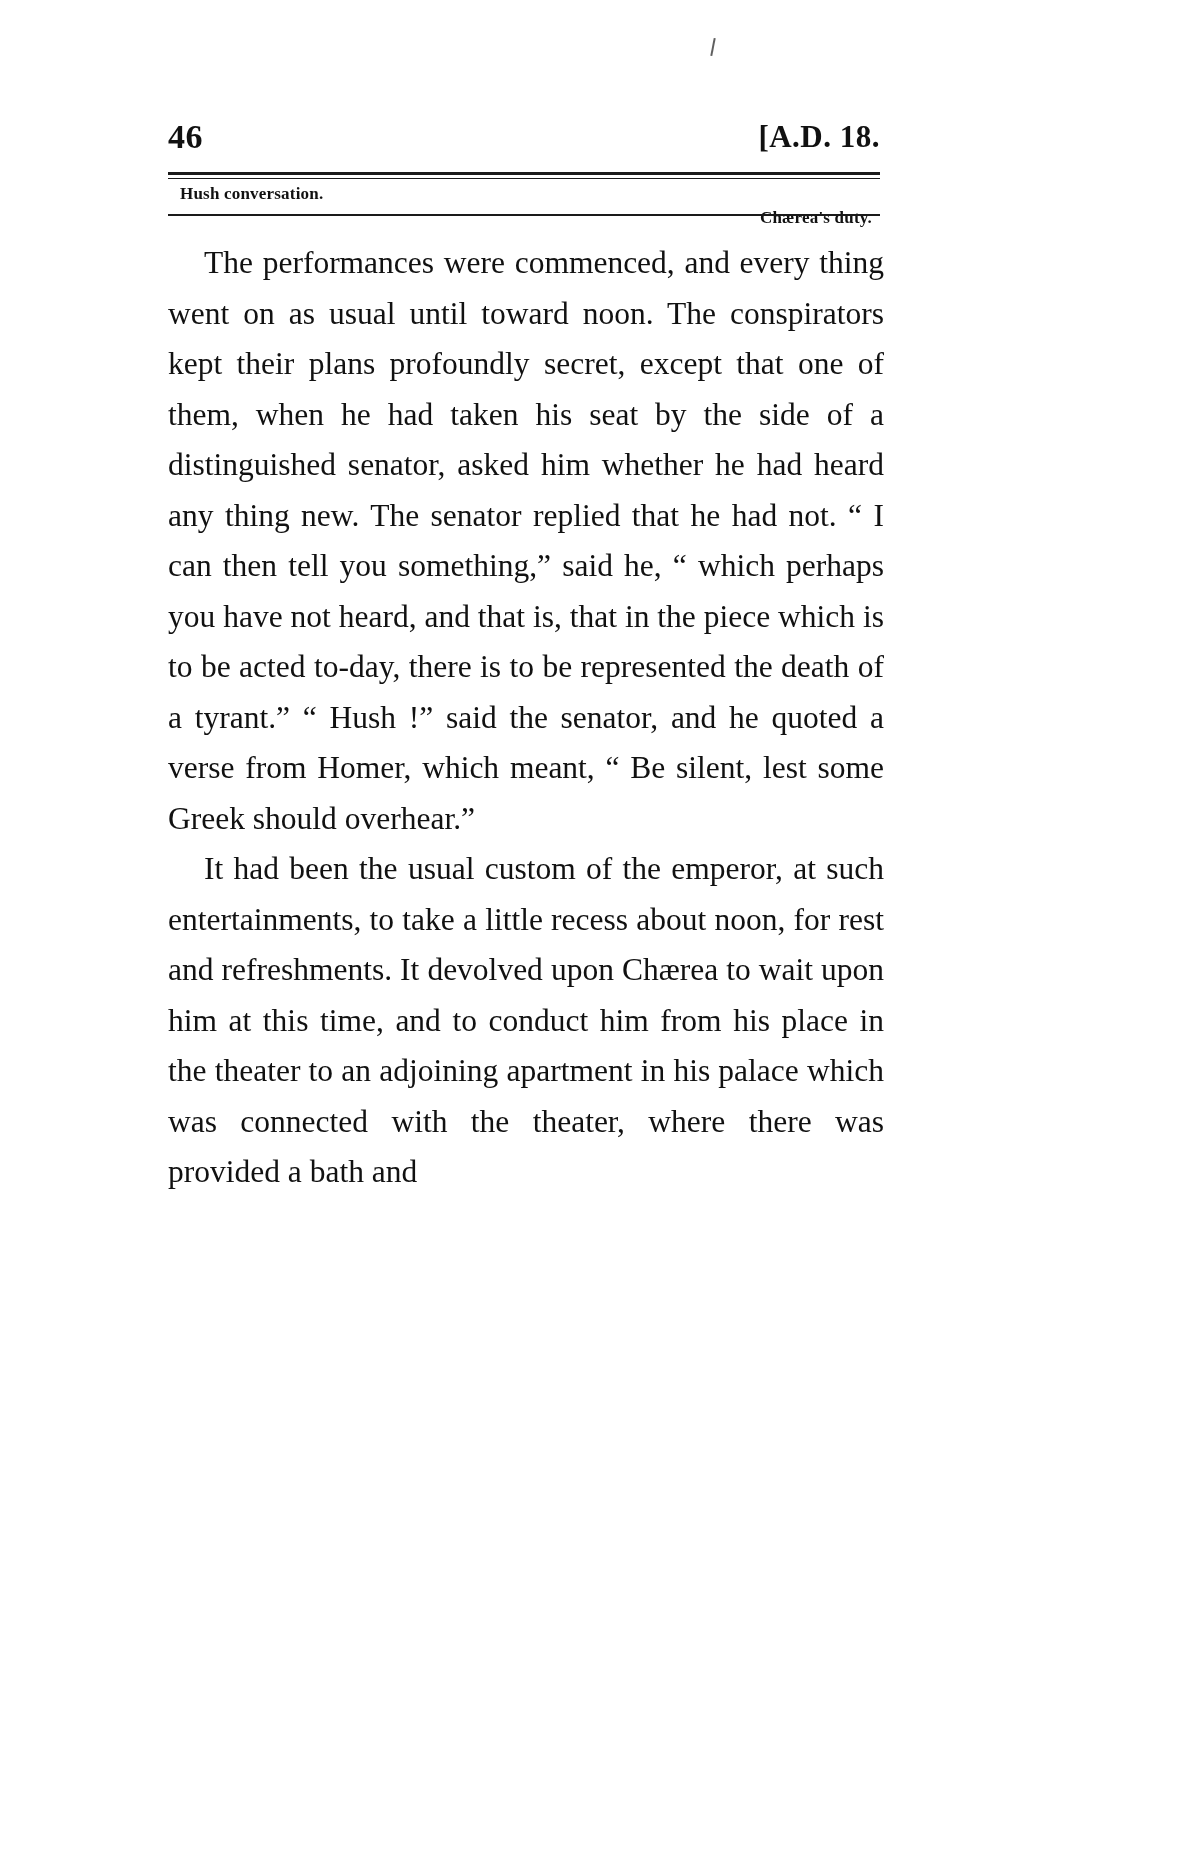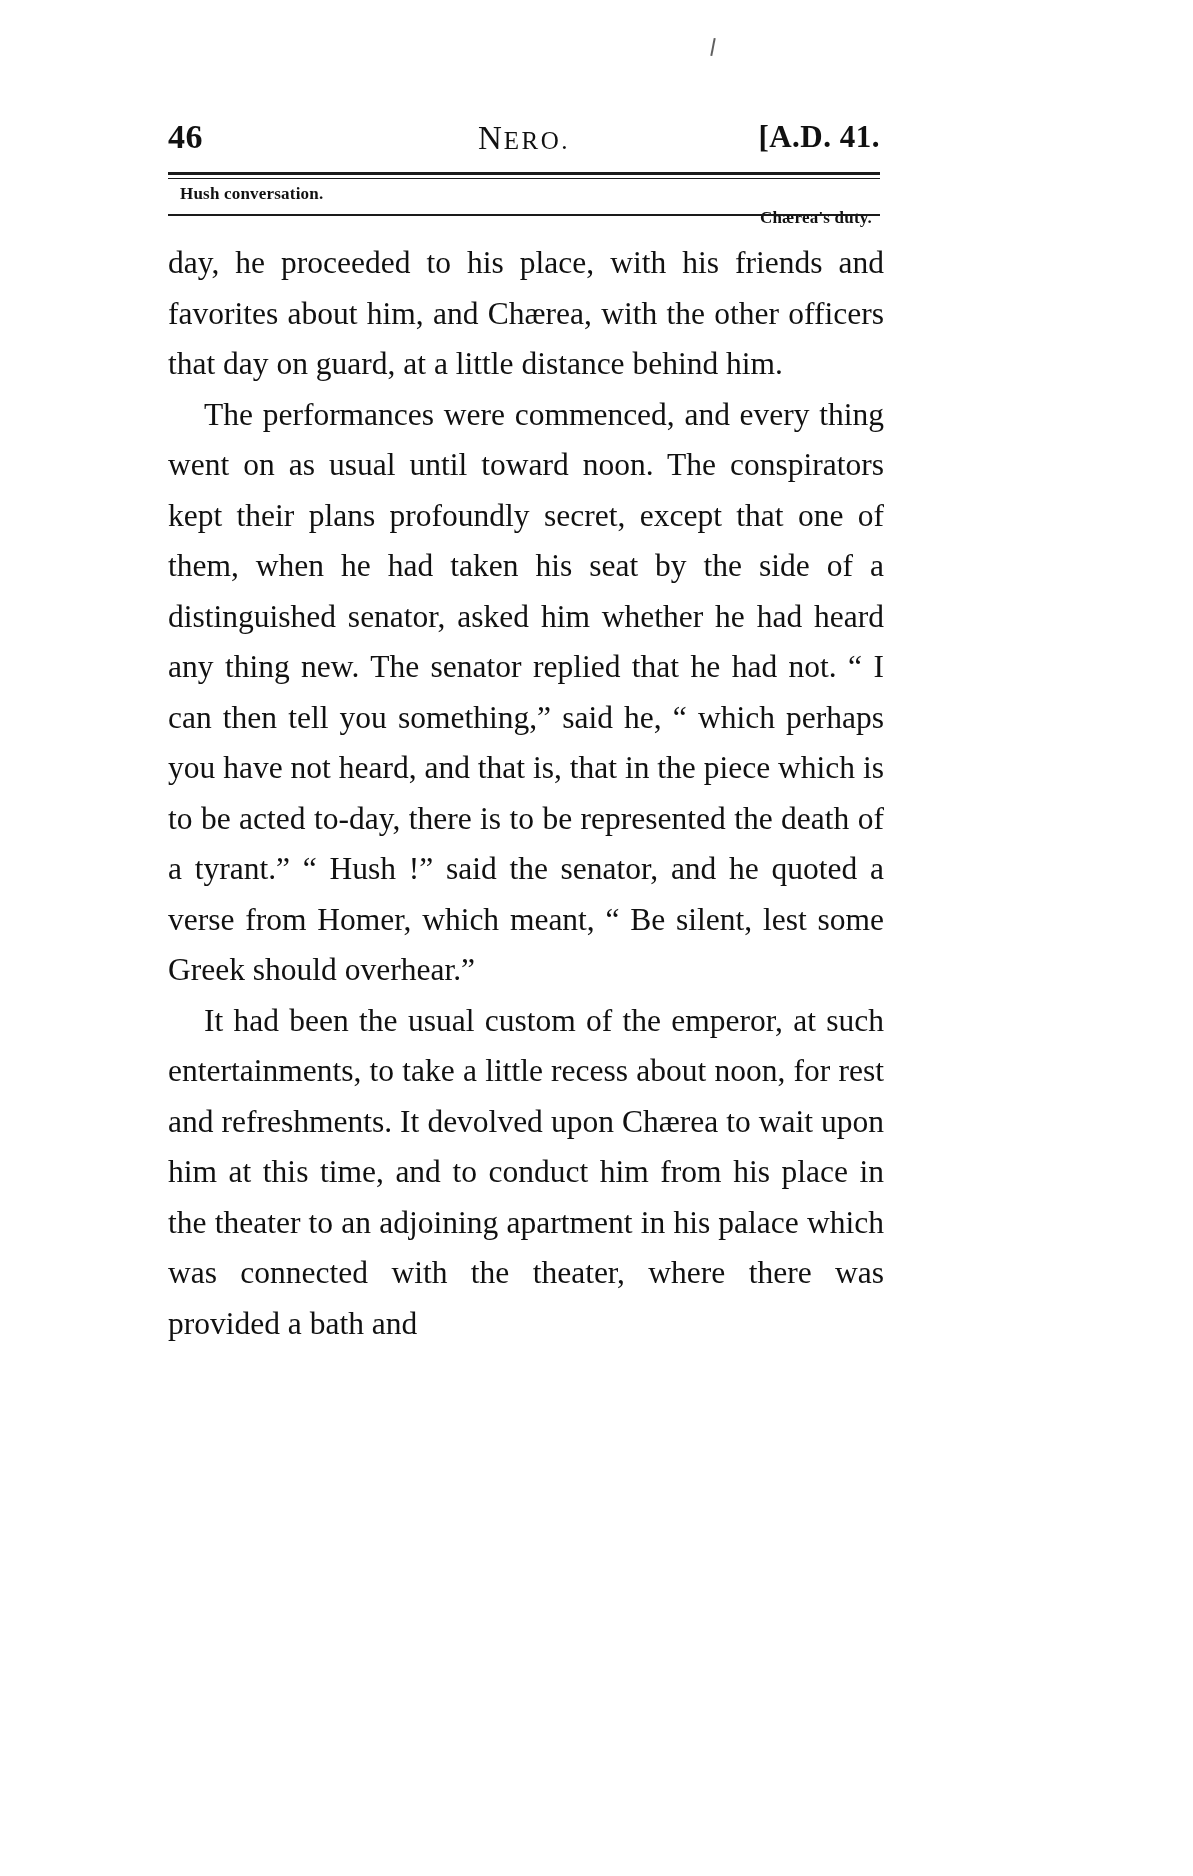--- a/index.html
+++ b/index.html
@@ -127,37 +127,33 @@
 </style>
 </head>
 <body>
 
 <div class="page">
 
   <div class="tick"></div>
 
   <div class="head-row">
     <div class="folio">46</div>
-    <div class="running-title">
-      <span>N</span><span class="small-caps">ERO</span><span class="small-caps">.</span>
-    </div>
-    <div class="date-ref">[A.D. 41.</div>
+    <div class="date-ref">[A.D. 18.</div>
   </div>
 
   <div class="rule-double">
     <div class="rule-thick"></div>
     <div class="rule-thin"></div>
   </div>
 
   <div class="sideheads">
     <div class="sidehead-left">Hush conversation.</div>
     <div class="sidehead-right">Chærea's duty.</div>
   </div>
 
   <div class="rule-under"></div>
 
   <div class="body-text">
-    <p class="first">day, he proceeded to his place, with his friends and favorites about him, and Chærea, with the other officers that day on guard, at a little distance behind him.</p>
     <p>The performances were commenced, and every thing went on as usual until toward noon.  The conspirators kept their plans profoundly secret, except that one of them, when he had taken his seat by the side of a distinguished senator, asked him whether he had heard any thing new.  The senator replied that he had not.  “ I can then tell you something,” said he, “ which perhaps you have not heard, and that is, that in the piece which is to be acted to-day, there is to be represented the death of a tyrant.”  “ Hush !” said the senator, and he quoted a verse from Homer, which meant, “ Be silent, lest some Greek should overhear.”</p>
     <p>It had been the usual custom of the emperor, at such entertainments, to take a little recess about noon, for rest and refreshments.  It devolved upon Chærea to wait upon him at this time, and to conduct him from his place in the theater to an adjoining apartment in his palace which was connected with the theater, where there was provided a bath and</p>
   </div>
 
 </div>
 
 </body></html>

